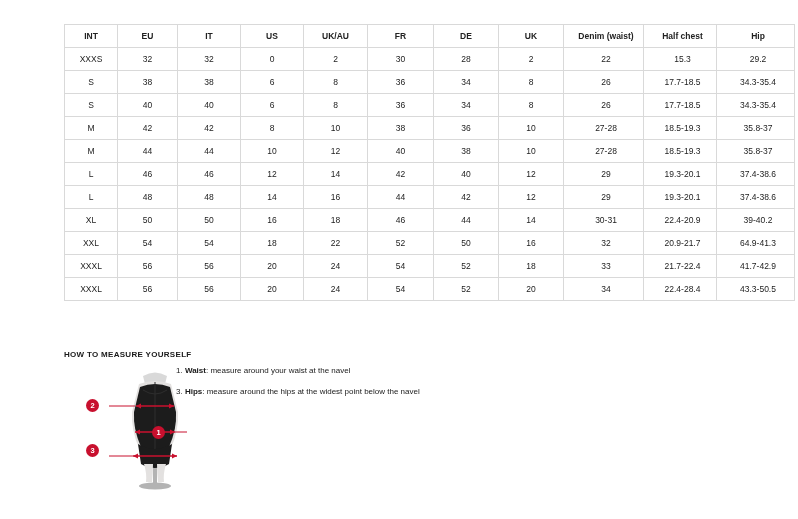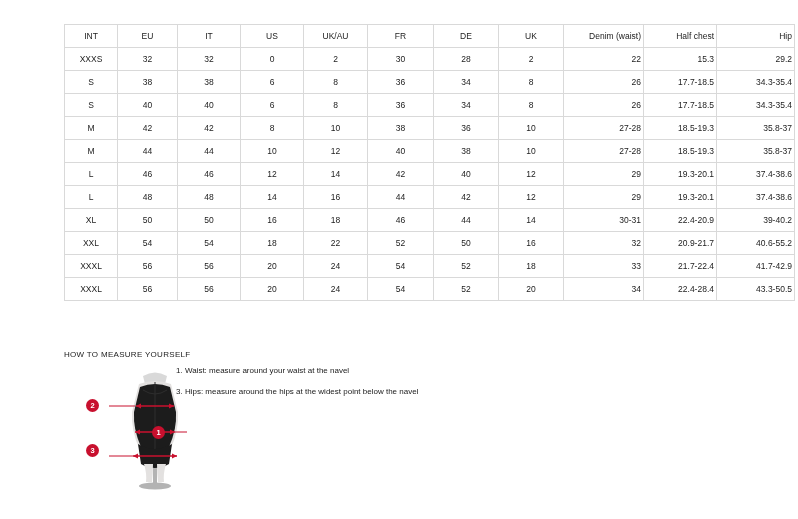--- a/index.html
+++ b/index.html
@@ -39,48 +39,48 @@
     height: 22px;
     font-size: 8.5px;
     font-weight: normal;
     color: #222222;
     text-align: center;
     vertical-align: middle;
     padding: 0 2px;
     white-space: nowrap;
   }
   table.size-table th {
-    font-weight: normal;
+    font-weight: bold;
   }
   
   table.size-table col.c-int { width: 53px; }
   table.size-table col.c-eu { width: 60px; }
   table.size-table col.c-it { width: 63px; }
   table.size-table col.c-us { width: 63px; }
   table.size-table col.c-ukau { width: 64px; }
   table.size-table col.c-fr { width: 66px; }
   table.size-table col.c-de { width: 65px; }
   table.size-table col.c-uk { width: 65px; }
   table.size-table col.c-denim { width: 80px; }
   table.size-table col.c-halfchest { width: 73px; }
   table.size-table col.c-hip { width: 78px; }
 
   table.size-table td.left,
   table.size-table th.left {
-    text-align: right;
+    text-align: center;
     padding-left: 7px;
   }
 
   
   .measure-title {
     position: absolute;
     left: 64px;
     top: 350px;
     font-size: 8px;
-    font-weight: normal;
+    font-weight: bold;
     letter-spacing: 0.3px;
     color: #1a1a1a;
   }
   .figure {
     position: absolute;
     left: 95px;
     top: 368px;
     width: 120px;
     height: 125px;
   }
@@ -90,21 +90,21 @@
     top: 366px;
     width: 420px;
   }
   .step {
     font-size: 8px;
     color: #1a1a1a;
     margin-bottom: 11px;
     line-height: 1.3;
   }
   .step .num { }
-  .step .kw { font-weight: normal; }
+  .step .kw { font-weight: bold; }
 
   .bullet {
     position: absolute;
     width: 13px;
     height: 13px;
     border-radius: 50%;
     background: #c8102e;
     color: #ffffff;
     font-size: 7.5px;
     font-weight: bold;
@@ -259,21 +259,21 @@
           <td>XXL</td>
           <td>54</td>
           <td>54</td>
           <td>18</td>
           <td>22</td>
           <td>52</td>
           <td>50</td>
           <td>16</td>
           <td class="left">32</td>
           <td class="left">20.9-21.7</td>
-          <td class="left">40.6-55.2</td>
+          <td class="left">64.9-41.3</td>
         </tr>
         <tr>
           <td>XXXL</td>
           <td>56</td>
           <td>56</td>
           <td>20</td>
           <td>24</td>
           <td>54</td>
           <td>52</td>
           <td>18</td>

